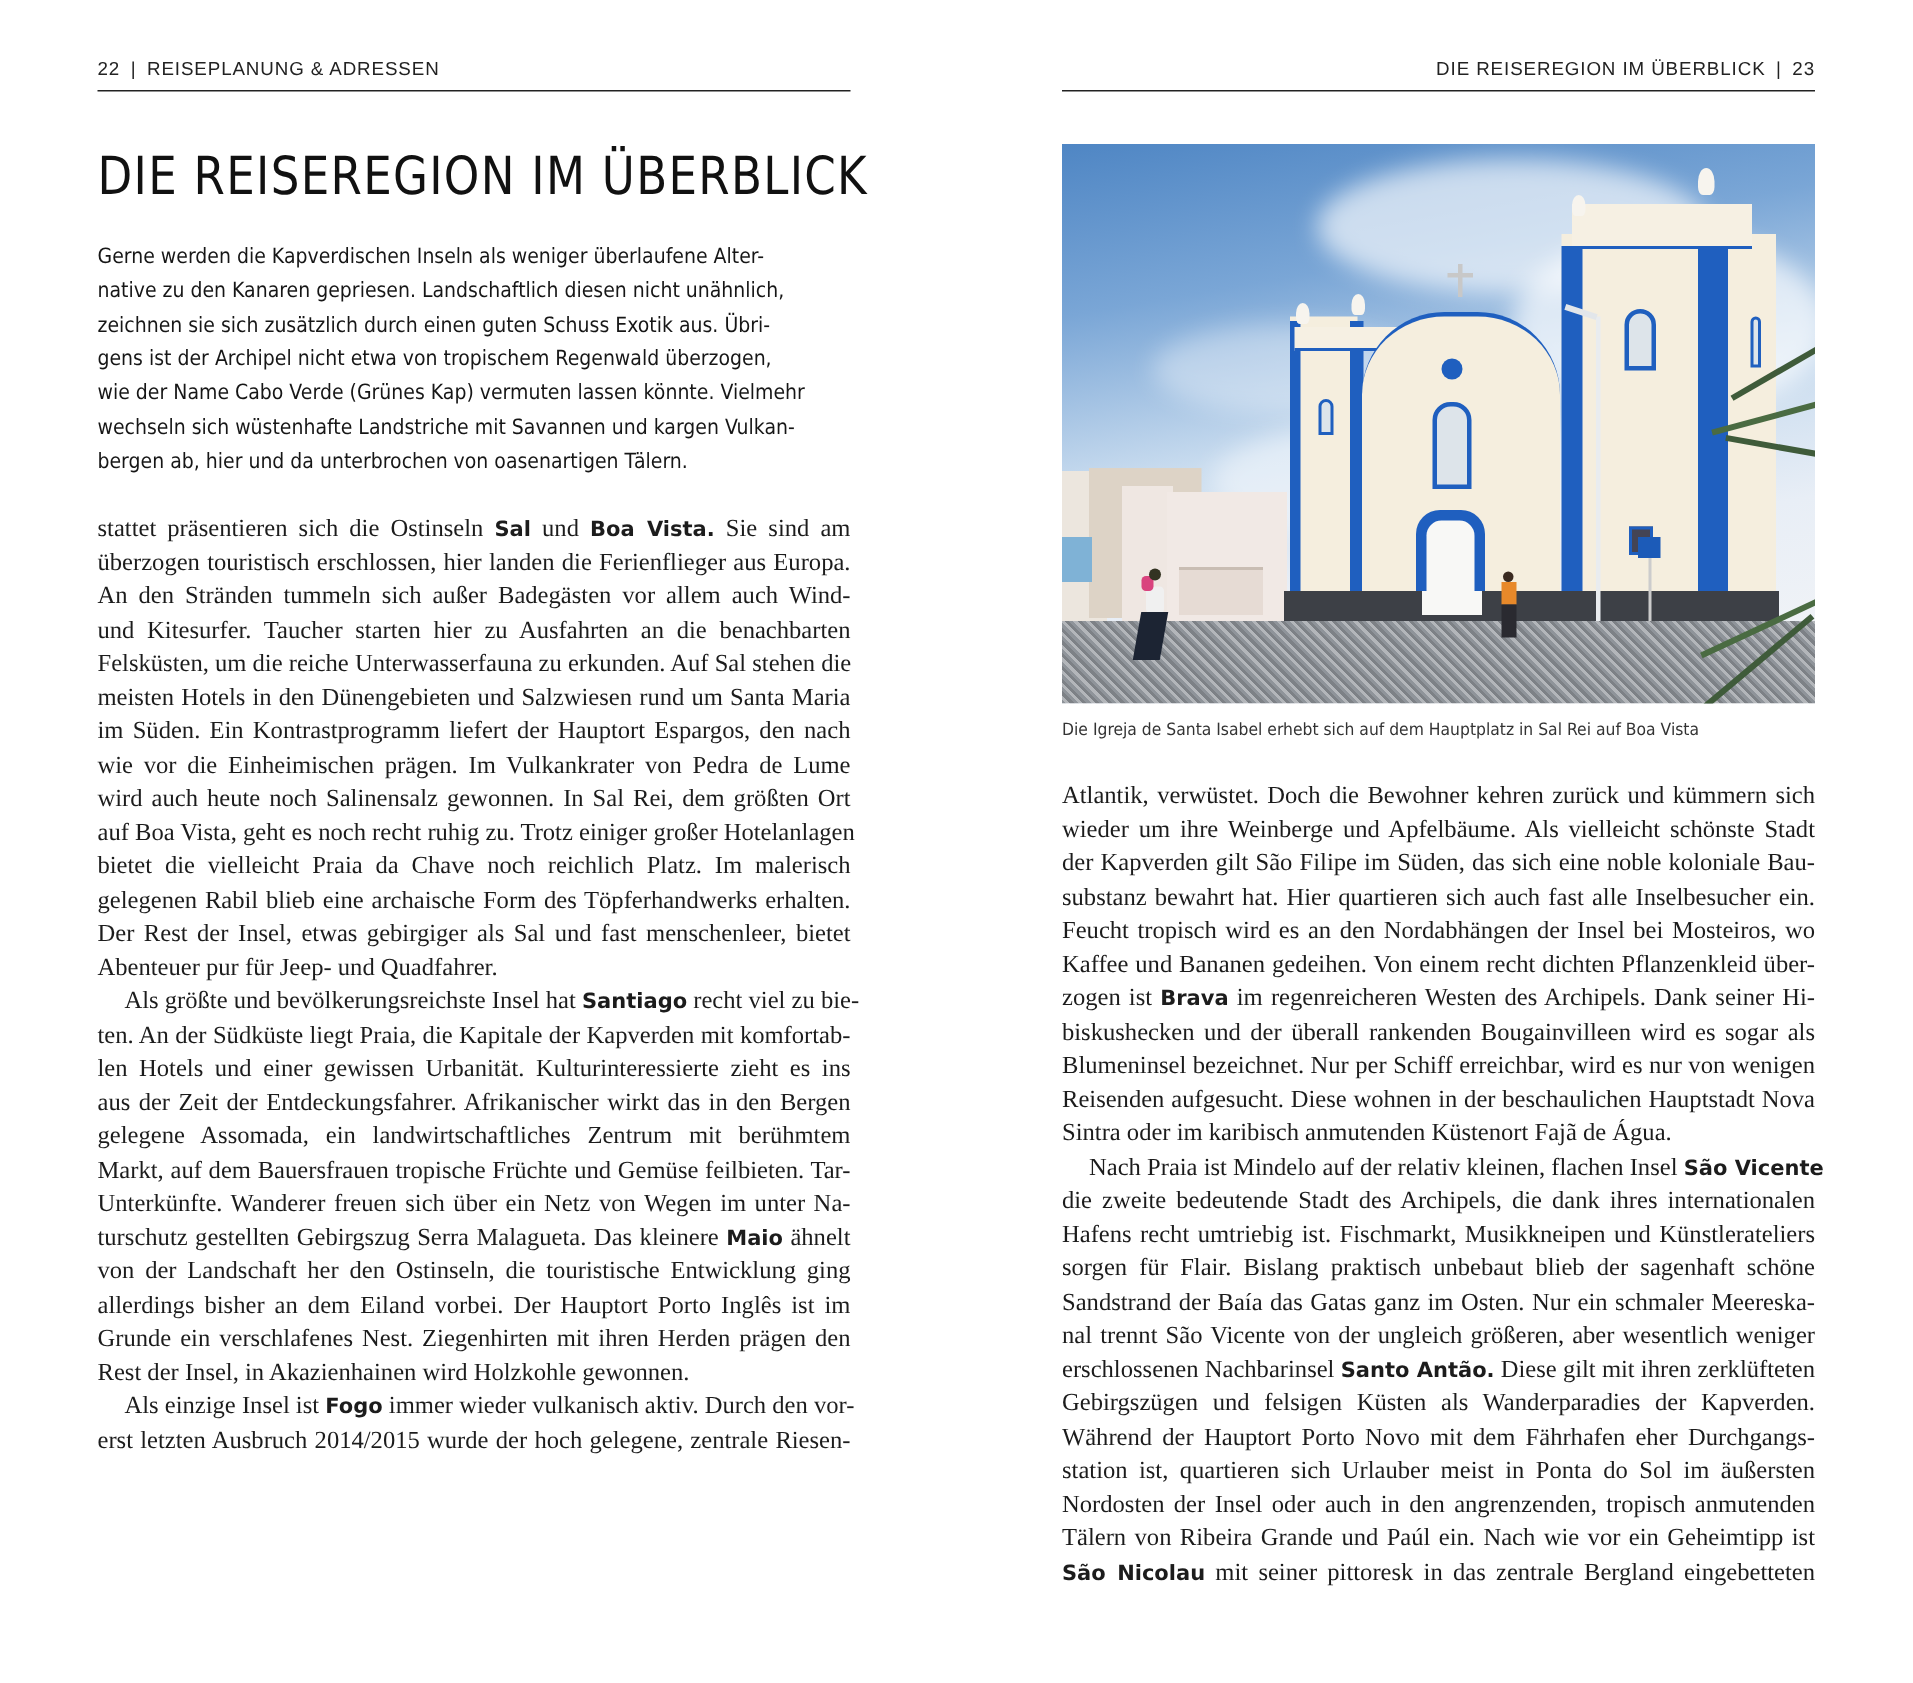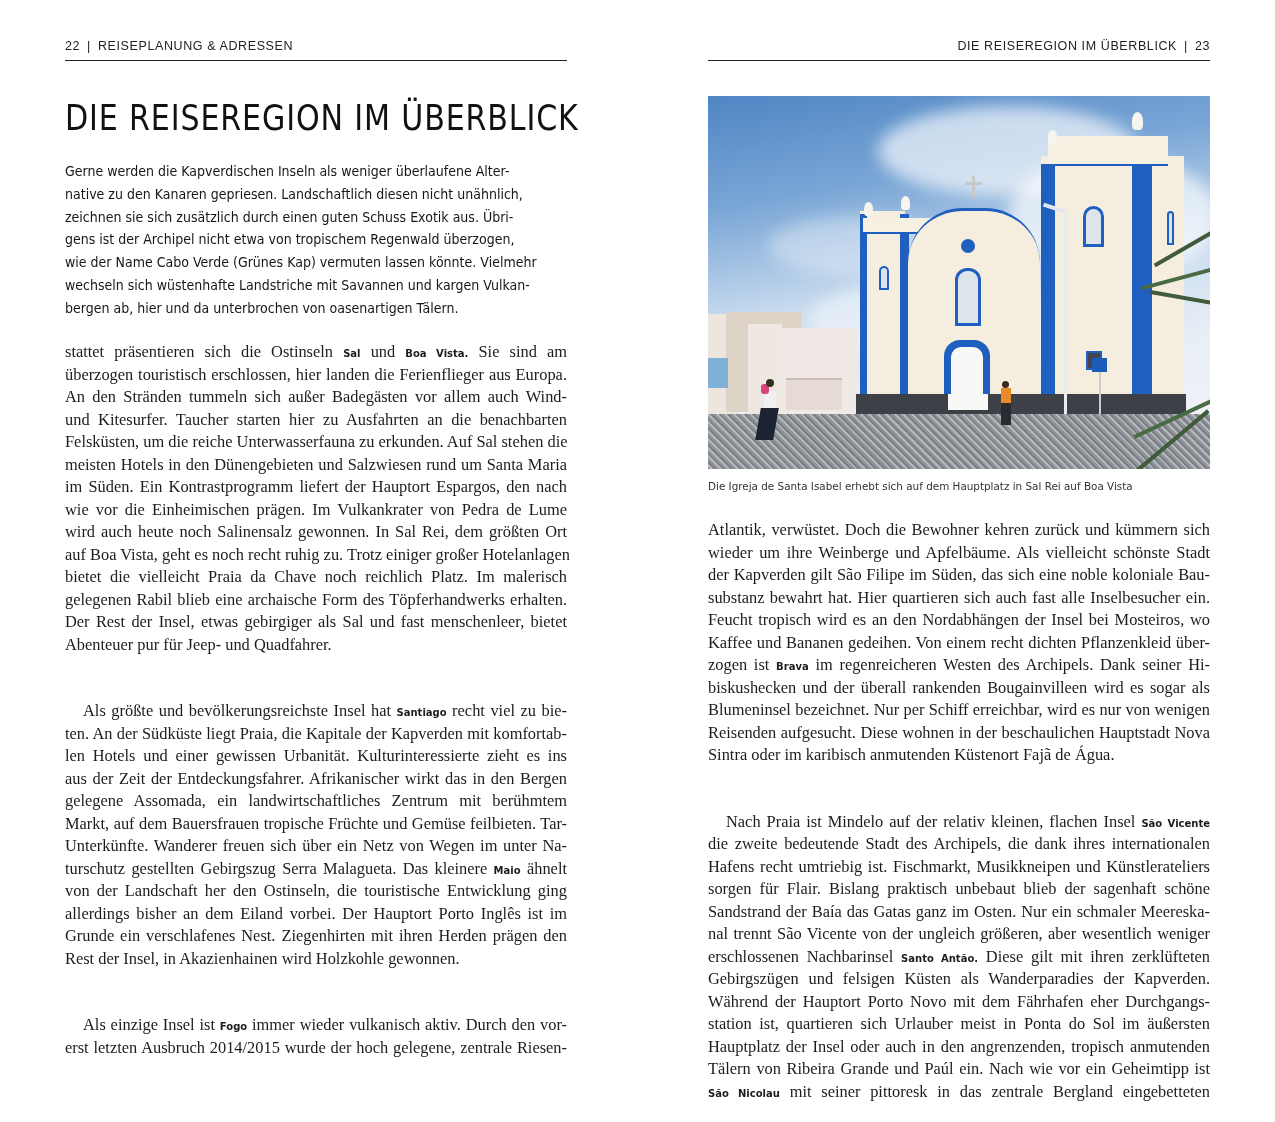--- a/index.html
+++ b/index.html
@@ -34,22 +34,22 @@
       text-align: left;
     }
     .lead span { display: block; white-space: nowrap; transform: scaleX(0.9); transform-origin: left; }
 
     .body-text {
       position: absolute; left: 0; width: 502px;
       font-family: "Liberation Serif", serif; font-size: 16.4px; line-height: 22.5px; color: #1c1c1c;
     }
     .line { display: block; white-space: nowrap; text-align: justify; text-align-last: justify; height: 22.5px; }
     .line.last { text-align-last: left; }
-    .line.indent { text-indent: 18px; margin-top: 44px; }
-    .kw { font-family: "DejaVu Sans", sans-serif; font-size: 10px; font-weight: 600; }
+    .line.indent { text-indent: 18px; }
+    .kw { font-family: "DejaVu Sans", sans-serif; font-size: 14px; font-weight: 600; }
 
     
     .photo {
       position: absolute; top: 96px; left: 0; width: 502px; height: 373px; overflow: hidden;
       background: linear-gradient(170deg, #4f86c4 0%, #7aa6d6 25%, #c9dcef 50%, #e8eef6 70%, #f4f5f7 100%);
     }
     .photo .cloud { position: absolute; border-radius: 50%; background: rgba(255,255,255,0.65); filter: blur(8px); }
     .photo .ground {
       position: absolute; left: 0; right: 0; bottom: 0; height: 55px;
       background: repeating-linear-gradient(45deg, #8f949a 0 2px, #b3b6ba 2px 4px, #7d8186 4px 6px);
@@ -207,17 +207,17 @@
       <span class="line indent">Nach Praia ist Mindelo auf der relativ kleinen, flachen Insel <span class="kw">São Vicente</span></span>
       <span class="line">die zweite bedeutende Stadt des Archipels, die dank ihres internationalen</span>
       <span class="line">Hafens recht umtriebig ist. Fischmarkt, Musikkneipen und Künstlerateliers</span>
       <span class="line">sorgen für Flair. Bislang praktisch unbebaut blieb der sagenhaft schöne</span>
       <span class="line">Sandstrand der Baía das Gatas ganz im Osten. Nur ein schmaler Meereska-</span>
       <span class="line">nal trennt São Vicente von der ungleich größeren, aber wesentlich weniger</span>
       <span class="line">erschlossenen Nachbarinsel <span class="kw">Santo Antão.</span> Diese gilt mit ihren zerklüfteten</span>
       <span class="line">Gebirgszügen und felsigen Küsten als Wanderparadies der Kapverden.</span>
       <span class="line">Während der Hauptort Porto Novo mit dem Fährhafen eher Durchgangs-</span>
       <span class="line">station ist, quartieren sich Urlauber meist in Ponta do Sol im äußersten</span>
-      <span class="line">Hauptplatz der Insel oder auch in den angrenzenden, tropisch anmutenden</span>
+      <span class="line">Nordosten der Insel oder auch in den angrenzenden, tropisch anmutenden</span>
       <span class="line">Tälern von Ribeira Grande und Paúl ein. Nach wie vor ein Geheimtipp ist</span>
       <span class="line"><span class="kw">São Nicolau</span> mit seiner pittoresk in das zentrale Bergland eingebetteten</span>
     </div>
 </div>
 
 </body></html>

